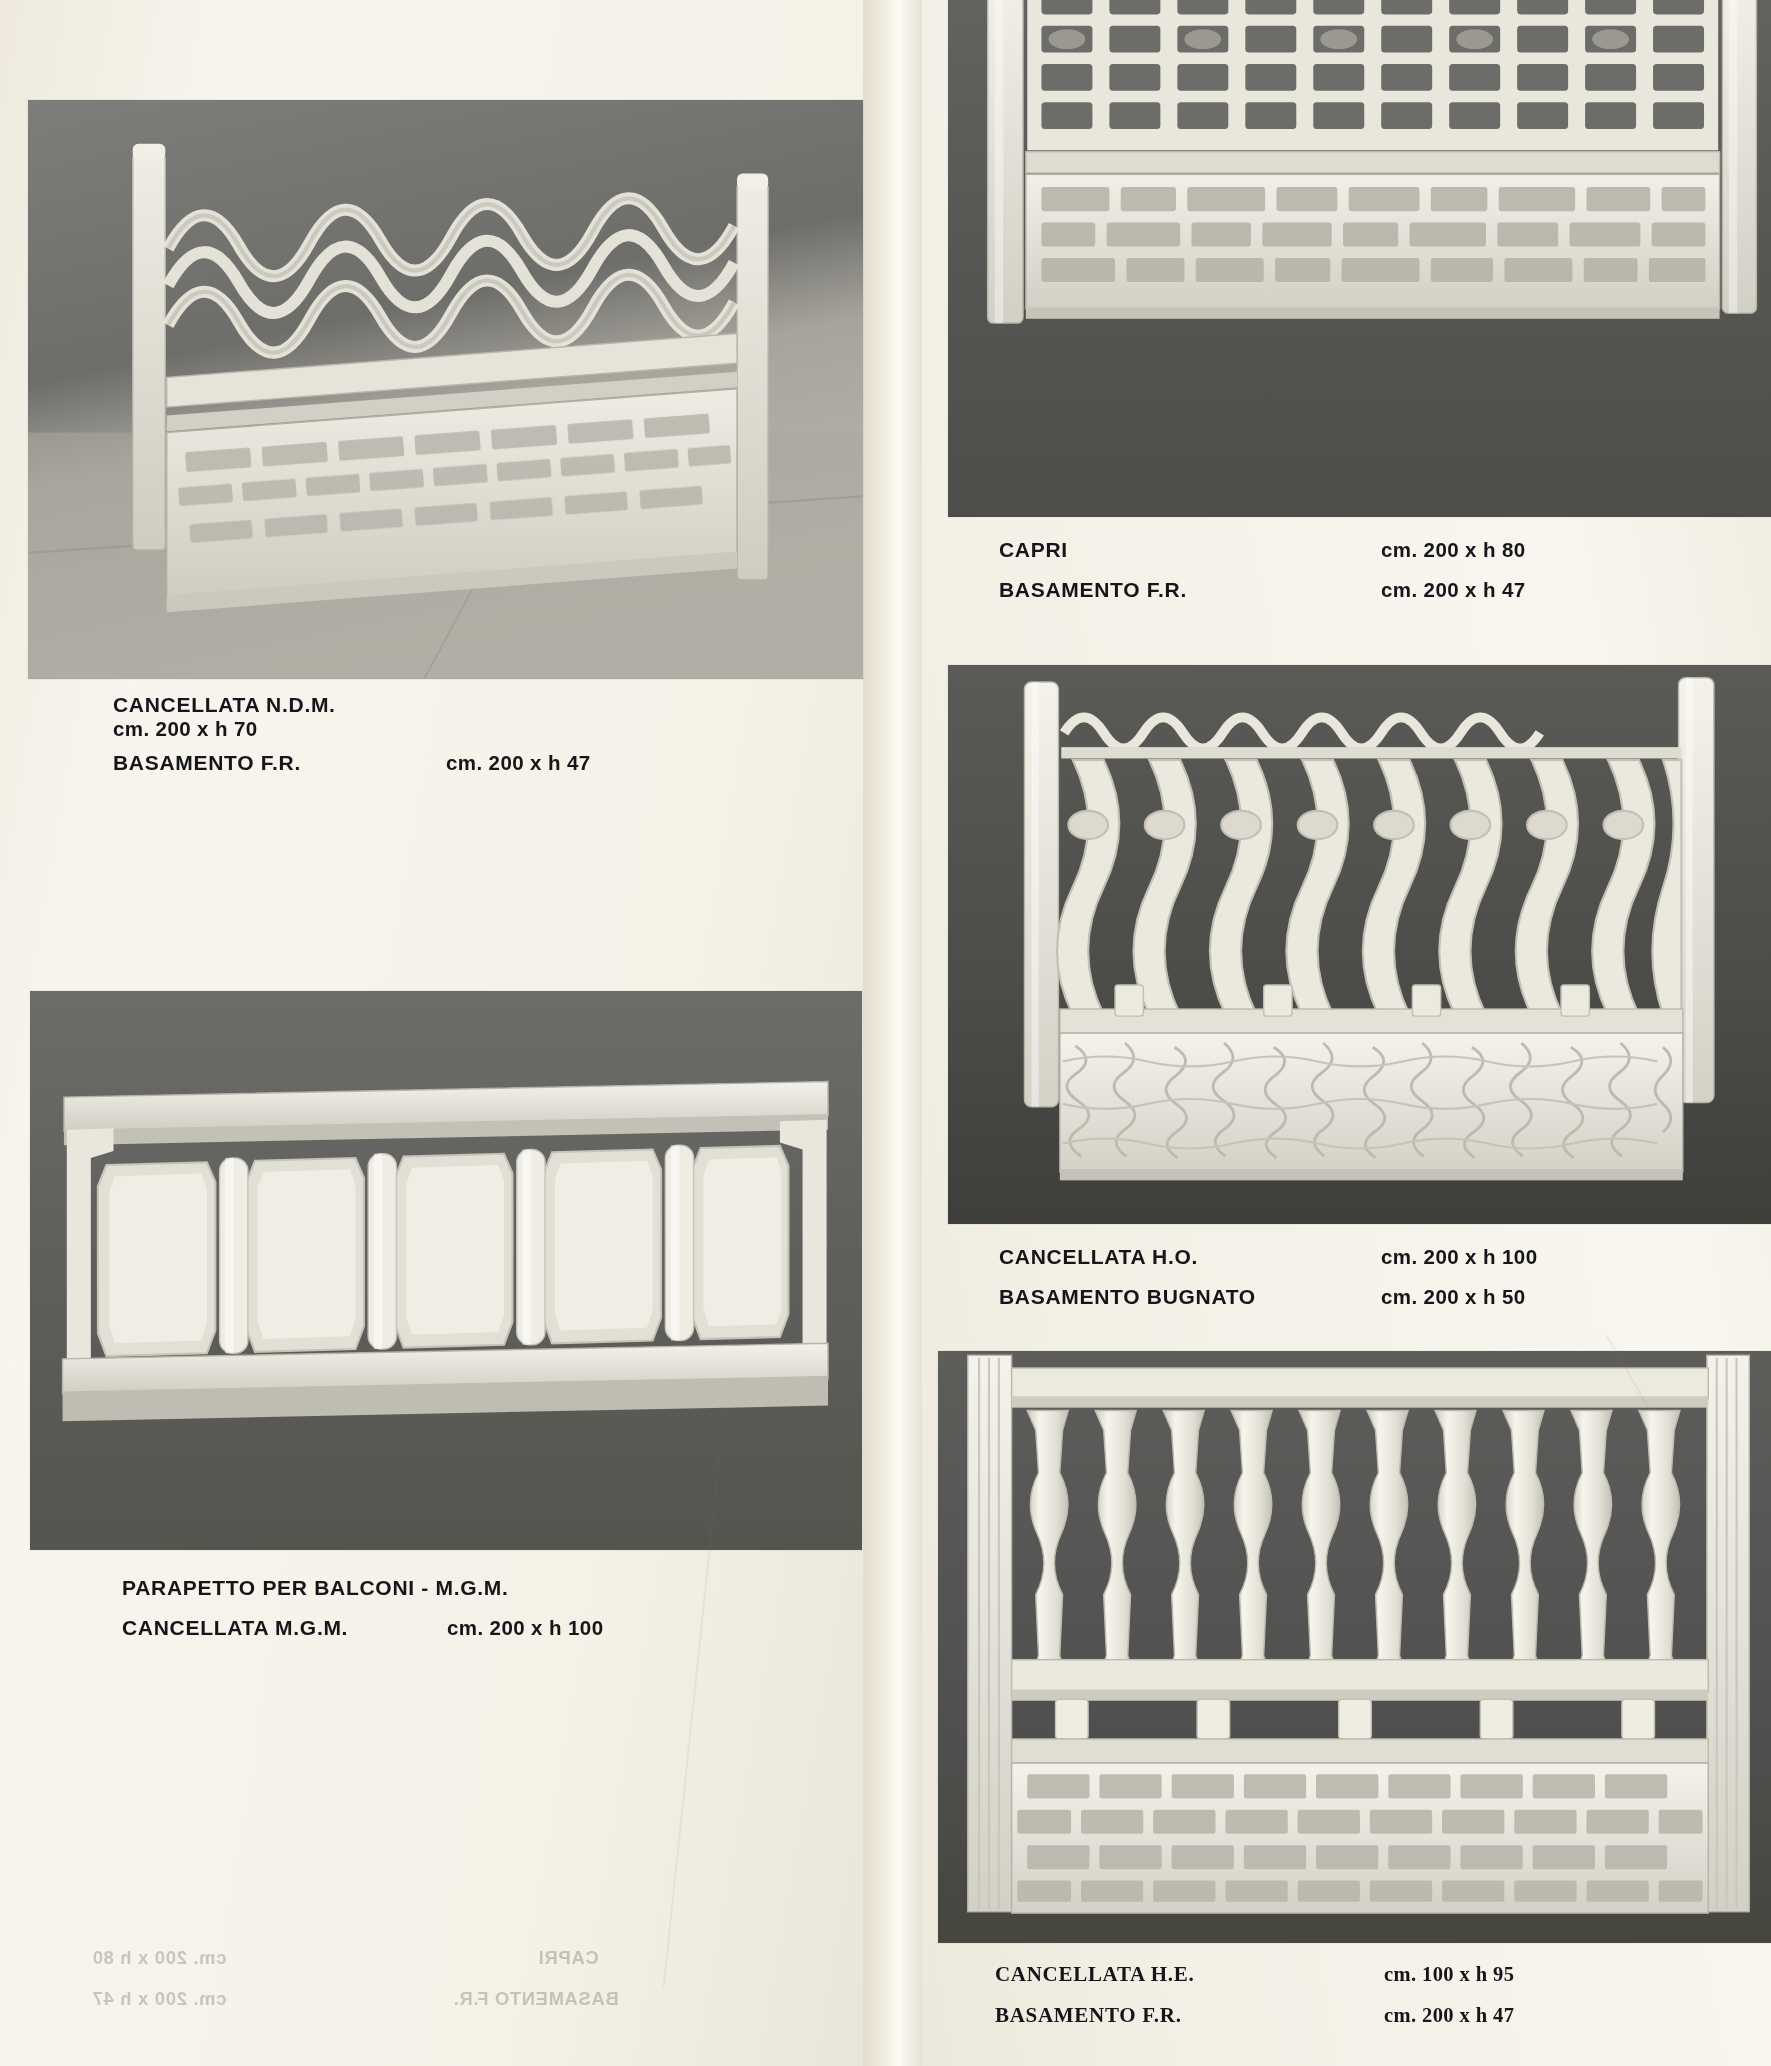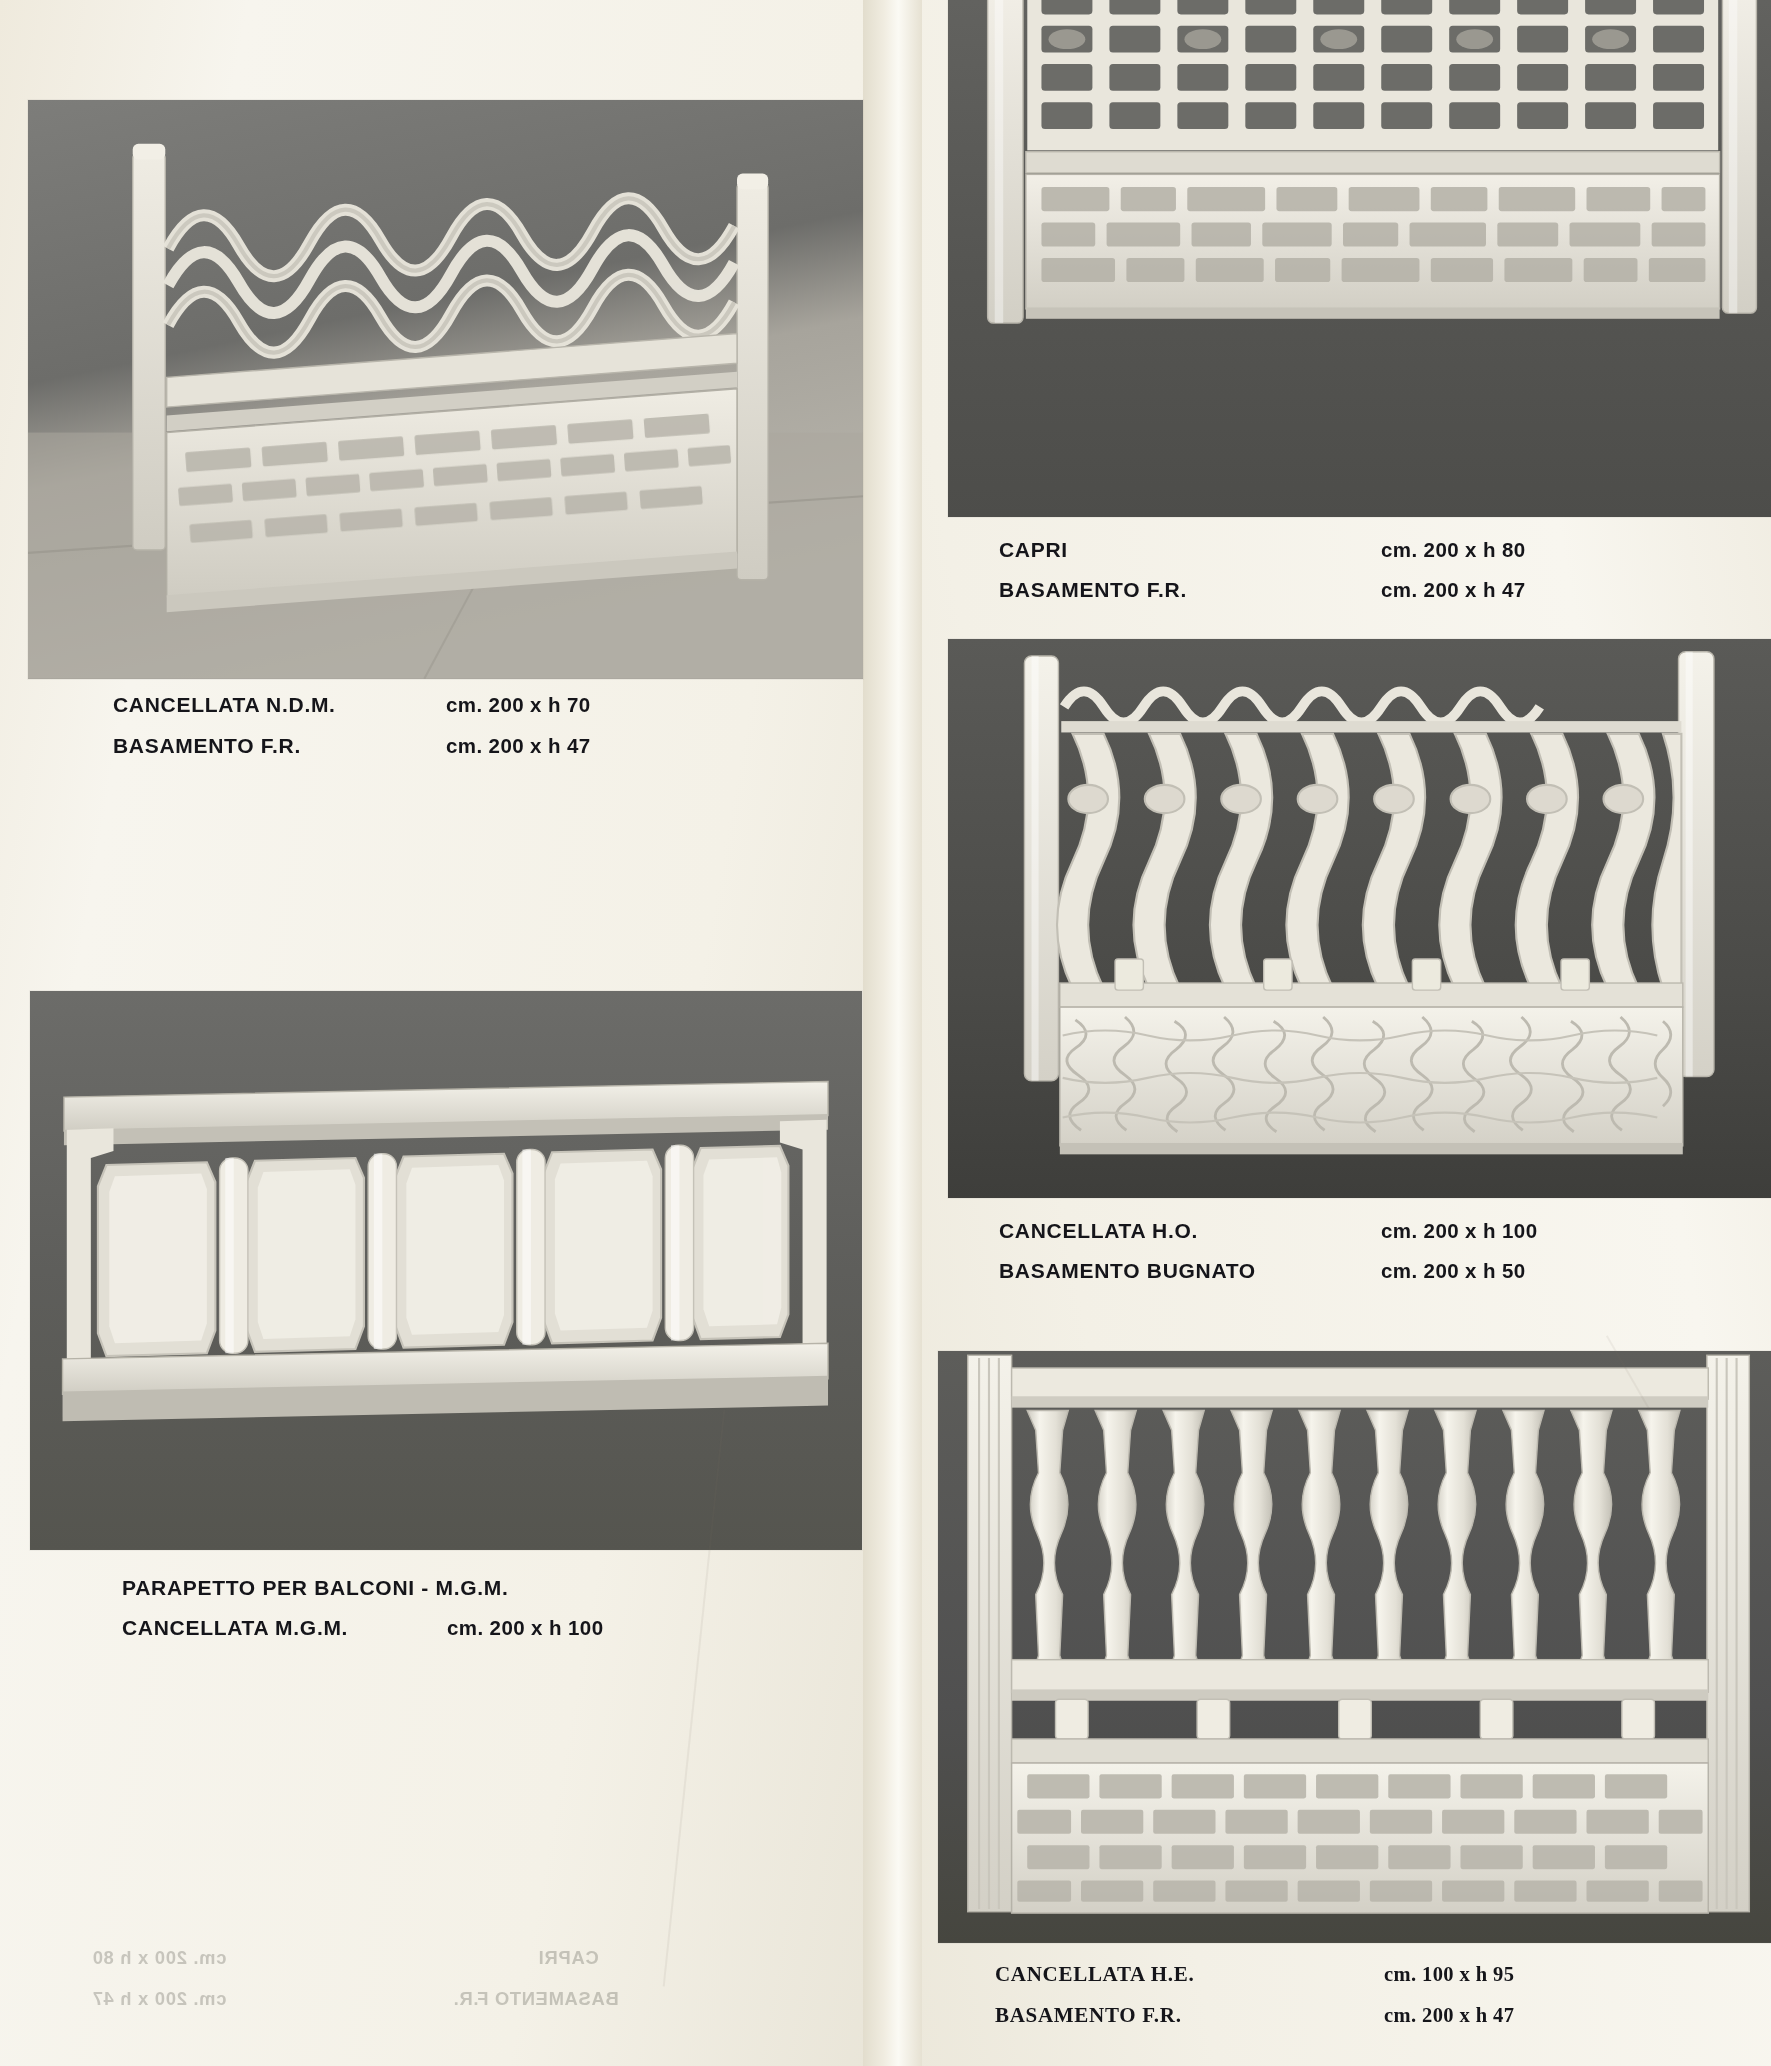--- a/index.html
+++ b/index.html
@@ -187,21 +187,21 @@
           <rect x="546" y="576" width="88" height="26" rx="3" transform="rotate(-4.3 546 576)"></rect>
           <rect x="652" y="568" width="88" height="26" rx="3" transform="rotate(-4.3 652 568)"></rect>
           <rect x="758" y="560" width="88" height="26" rx="3" transform="rotate(-4.3 758 560)"></rect>
           <rect x="864" y="552" width="88" height="26" rx="3" transform="rotate(-4.3 864 552)"></rect>
         </g>
         <path d="M196 700 L1002 638 L1002 662 L196 724 Z" fill="#cbc8be"></path>
       </svg>
     </div>
 
     <div class="caption" style="left:113px; top:693px; width:708px;">
-      <div class="caption-row" style="margin-bottom:17px;">
+      <div class="caption-row" style="margin-bottom:10px;flex-direction:column;">
         <span class="cap-name" style="width:333px; display:inline-block;">CANCELLATA N.D.M.</span>
         <span class="cap-dim">cm. 200 x h  70</span>
       </div>
       <div class="caption-row">
         <span class="cap-name" style="width:333px; display:inline-block;">BASAMENTO F.R.</span>
         <span class="cap-dim">cm. 200 x h  47</span>
       </div>
     </div>
   </div>
 
@@ -404,21 +404,21 @@
         <span class="cap-name" style="width:382px; display:inline-block;">CAPRI</span>
         <span class="cap-dim">cm. 200 x h  80</span>
       </div>
       <div class="caption-row">
         <span class="cap-name" style="width:382px; display:inline-block;">BASAMENTO F.R.</span>
         <span class="cap-dim">cm. 200 x h  47</span>
       </div>
     </div>
   </div>
 
-  <div class="entry" style="left:0; top:639px; width:862px; height:665px;">
+  <div class="entry" style="left:0; top:665px; width:862px; height:665px;">
 
     <div class="photo" style="left:38px; top:0px; width:824px; height:559px;">
       <svg class="frame" viewBox="0 0 1164 790" preserveAspectRatio="none">
         <defs>
           <linearGradient id="hoBg" x1="0" y1="0" x2="0" y2="1">
             <stop offset="0%" stop-color="#5a5a57"></stop>
             <stop offset="60%" stop-color="#4b4b48"></stop>
             <stop offset="100%" stop-color="#3e3e3b"></stop>
           </linearGradient>
           <linearGradient id="hoStone" x1="0" y1="0" x2="0" y2="1">

